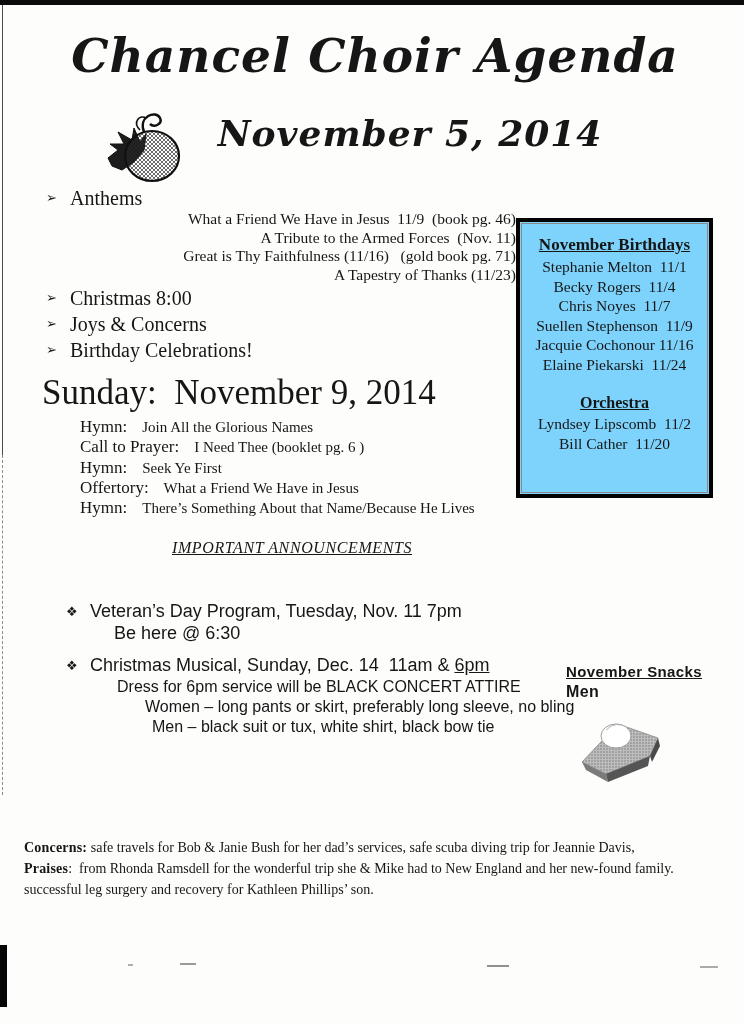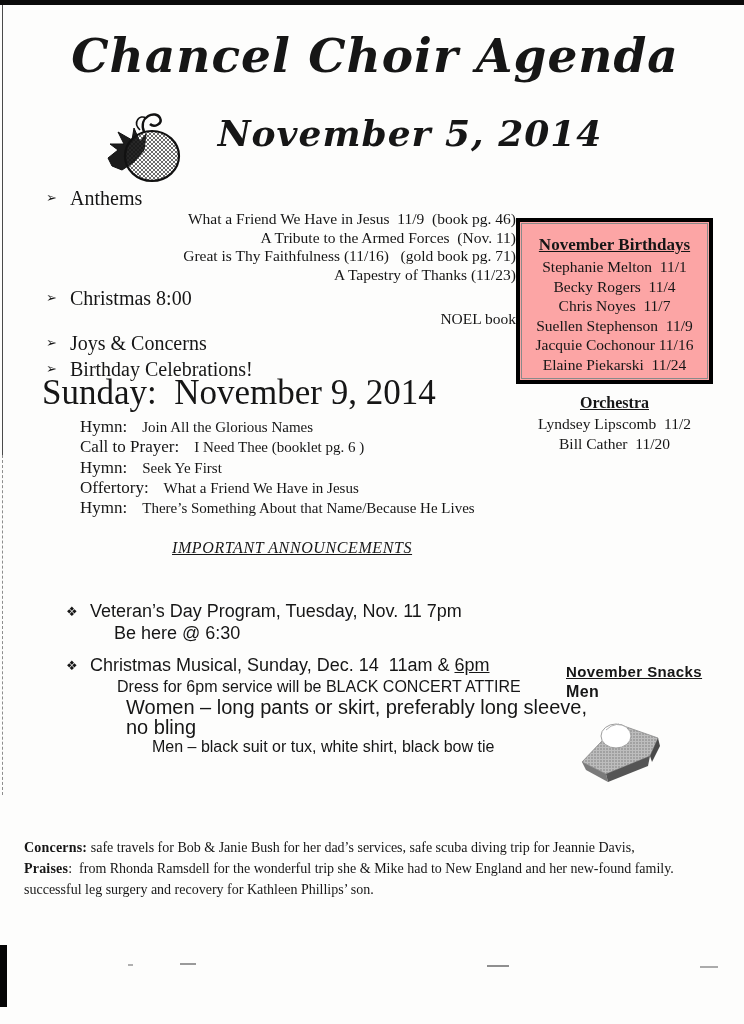--- a/index.html
+++ b/index.html
@@ -18,41 +18,41 @@
   .ornament  { position:absolute; top:104px; left:100px; }
 
   
   .agenda { position:absolute; left:46px; top:186px; width:470px; }
   .agenda-item { display:flex; align-items:flex-start; font-size:20px; line-height:24px; }
   .arrow-bullet { width:24px; font-size:13px; line-height:24px; flex:0 0 24px; font-family:"DejaVu Sans",sans-serif; }
   .agenda-sub { margin-left:28px; font-size:15.5px; line-height:18.6px;text-align:right; }
   .gap2 { height:2px; }
 
   
-  .bbox { position:absolute; left:516px; top:218px; width:197px; height:166px; border:4px solid #000; box-sizing:border-box; background:#fca5a5; }
+  .bbox { position:absolute; left:516px; top:218px; width:197px; height:280px; border:4px solid #000; box-sizing:border-box; background:#7dd3fc; }
   .bbox-inner { position:absolute; inset:1px; border:1px solid #8a8a8a; padding-top:10px; text-align:center; font-size:15.5px; line-height:19.5px; }
   .bbox-title { font-size:17px; font-weight:bold; text-decoration:underline; line-height:21px; margin-bottom:2px; }
   .orch-title { font-size:16px; font-weight:bold; text-decoration:underline; line-height:20px; margin-top:19px; margin-bottom:1px; }
 
   
   .sunday-heading { position:absolute; left:42px; top:374px; font-size:35px; line-height:38px; }
   .hymns { position:absolute; left:80px; top:417px; }
   .hymn-line { font-size:17px; line-height:20.3px; }
   .hymn-line .val { font-size:15px; margin-left:15px; }
 
   
   .ann-heading { position:absolute; left:172px; top:539px; font-size:16px; font-weight:normal; font-style:italic; text-decoration:underline; letter-spacing:0.6px; }
   .sans { font-family:"Liberation Sans", sans-serif; }
   .veterans { position:absolute; left:66px; top:601px; width:480px; }
   .ann-row { display:flex; align-items:flex-start; font-size:18px; line-height:21px; }
   .diamond-bullet { width:24px; flex:0 0 24px; font-size:13px; line-height:21px; font-family:"DejaVu Sans",sans-serif; }
   .veterans .sub { margin-left:48px; font-size:18px; line-height:21px; margin-top:1px; }
   .christmas { position:absolute; left:66px; top:655px; width:530px; }
   .christmas .sub1 { margin-left:51px; font-size:16px; line-height:20px; margin-top:1px; }
-  .christmas .sub2 { margin-left:60px; font-size:20px; line-height:20px; }
+  .christmas .sub2 { margin-left:79px; font-size:16px; line-height:20px; }
   .christmas .sub3 { margin-left:86px; font-size:16px; line-height:20px; }
   .u { text-decoration:underline; }
 
   
   .snacks { position:absolute; left:566px; top:662px; font-weight:bold; font-size:15px; letter-spacing:0.4px; }
   .snacks .s-title { text-decoration:underline; line-height:20px; }
   .snacks .s-sub { font-size:16px; line-height:20px; }
   .pie { position:absolute; left:576px; top:712px; }
 
   
@@ -105,21 +105,20 @@
     </div>
     <div class="agenda-sub t">What a Friend We Have in Jesus  11/9  (book pg. 46)</div>
     <div class="agenda-sub t">A Tribute to the Armed Forces  (Nov. 11)</div>
     <div class="agenda-sub t">Great is Thy Faithfulness (11/16)   (gold book pg. 71)</div>
     <div class="agenda-sub t">A Tapestry of Thanks (11/23)</div>
     <div class="gap2"></div>
     <div class="agenda-item">
       <span class="arrow-bullet">➢</span>
       <span class="t">Christmas 8:00</span>
     </div>
-    <div class="agenda-sub t">NOEL book</div>
     <div class="gap2"></div>
     <div class="agenda-item">
       <span class="arrow-bullet">➢</span>
       <span class="t">Joys &amp; Concerns</span>
     </div>
     <div class="gap2"></div>
     <div class="agenda-item">
       <span class="arrow-bullet">➢</span>
       <span class="t">Birthday Celebrations!</span>
     </div>

